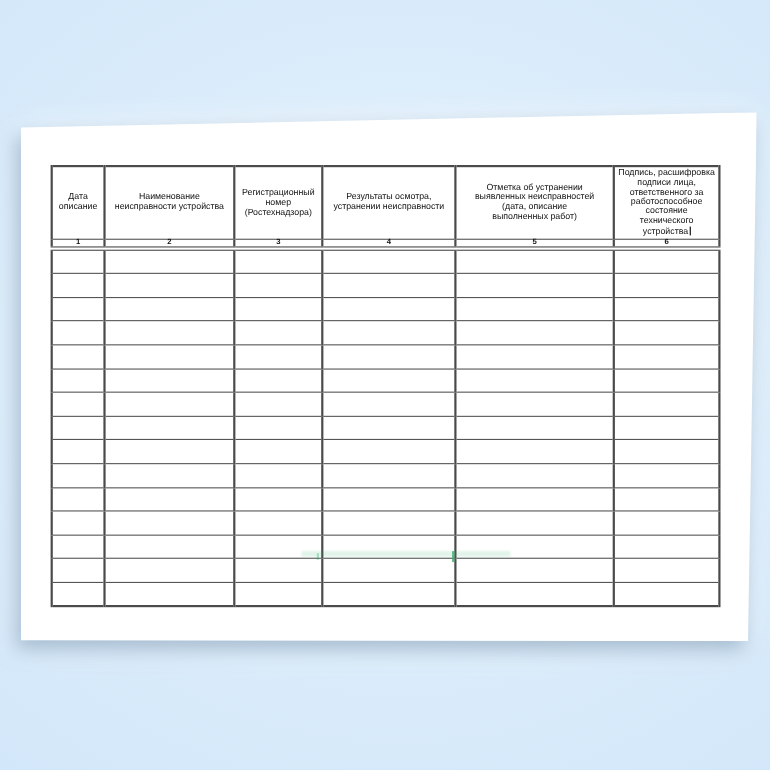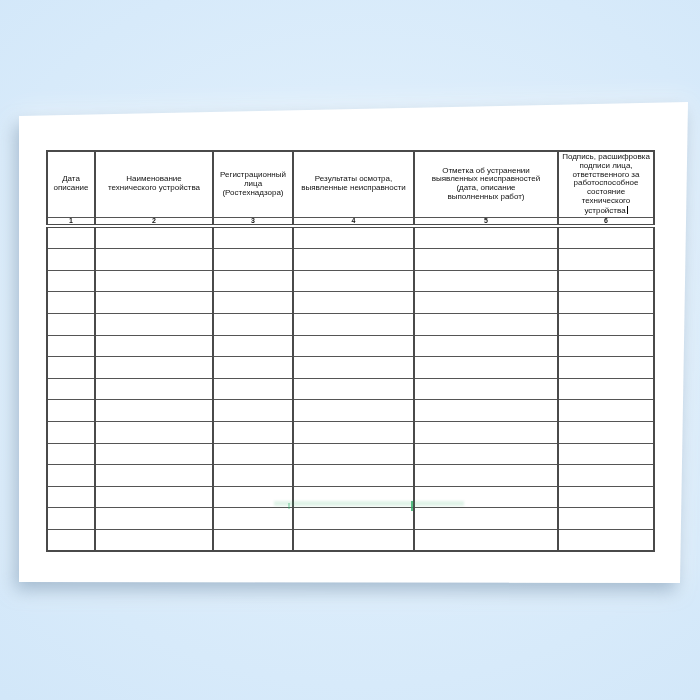--- a/index.html
+++ b/index.html
@@ -87,26 +87,26 @@
             <col style="width:80px">
           <col style="width:121px">
             <col style="width:144px">
             <col style="width:96px">
         </colgroup>
         <thead>
           <tr class="head-row">
               <th><span class="ht">Дата
 описание</span></th>
               <th><span class="ht">Наименование
-технического устройства</span></th>
+неисправности устройства</span></th>
               <th><span class="ht">Регистрационный
-лица
+номер
 (Ростехнадзора)</span></th>
               <th><span class="ht">Результаты осмотра,
-выявленные неисправности</span></th>
+устранении неисправности</span></th>
               <th><span class="ht">Отметка об устранении
 выявленных неисправностей
 (дата, описание
 выполненных работ)</span></th>
               <th><span class="ht">Подпись, расшифровка
 подписи лица,
 ответственного за
 работоспособное
 состояние
 технического

